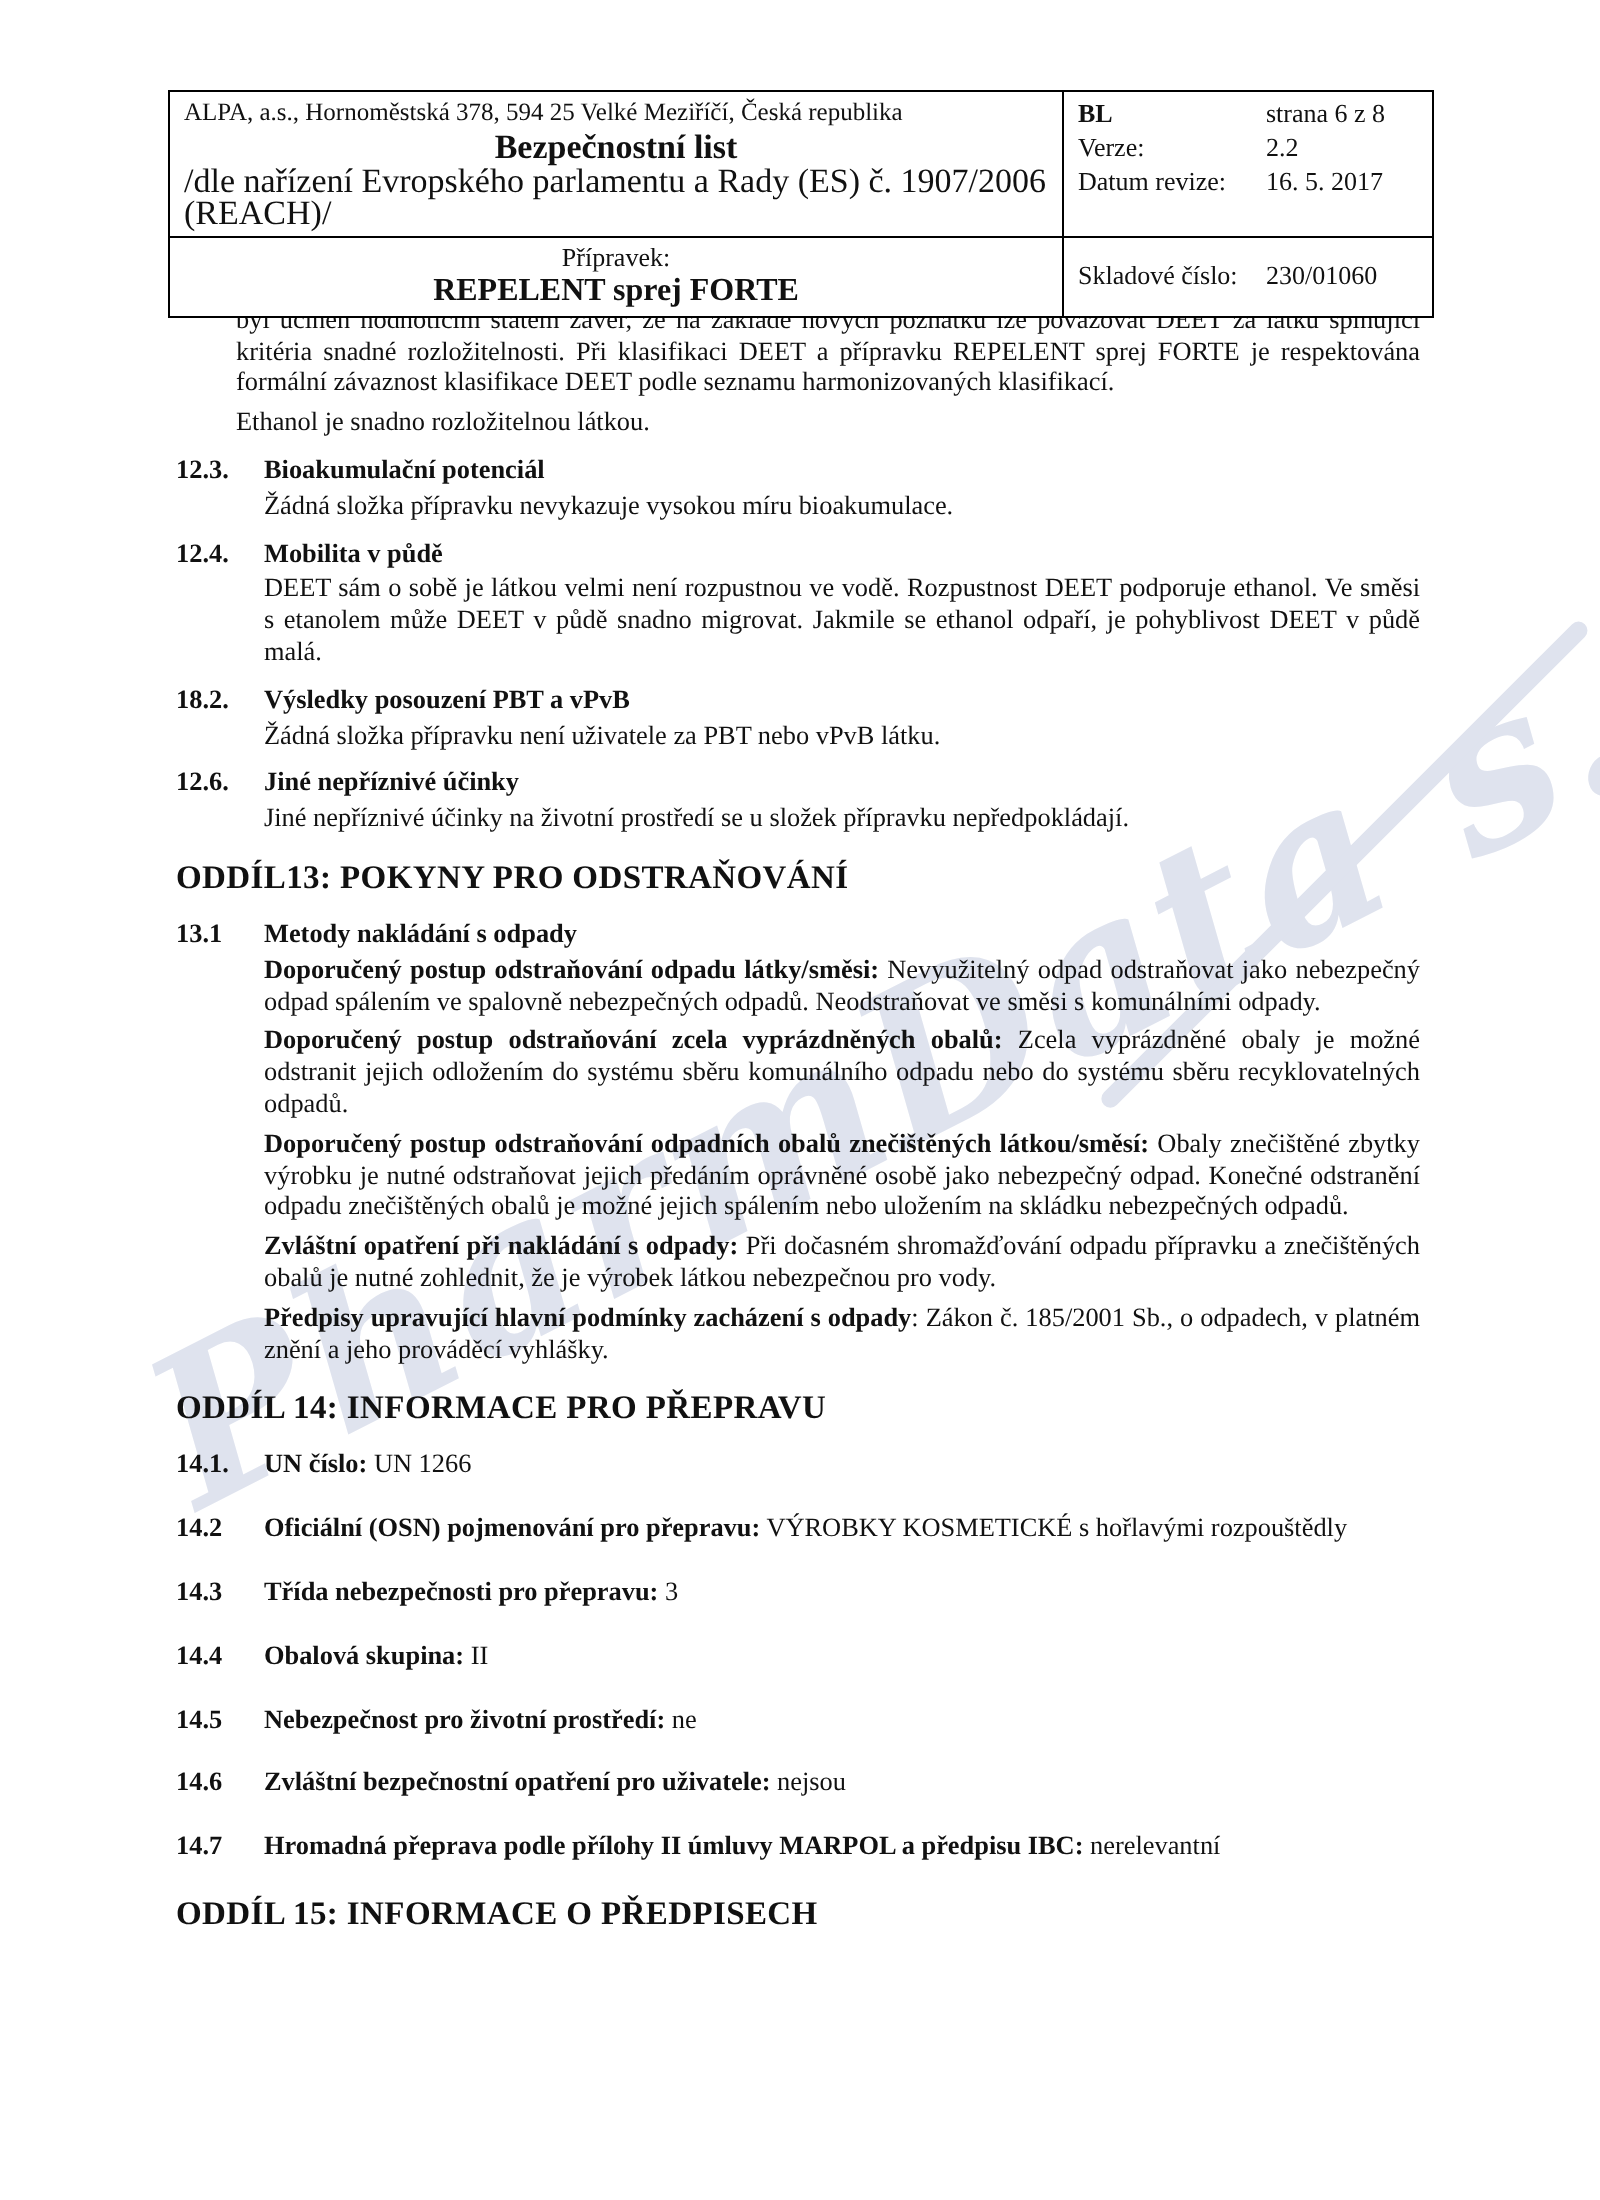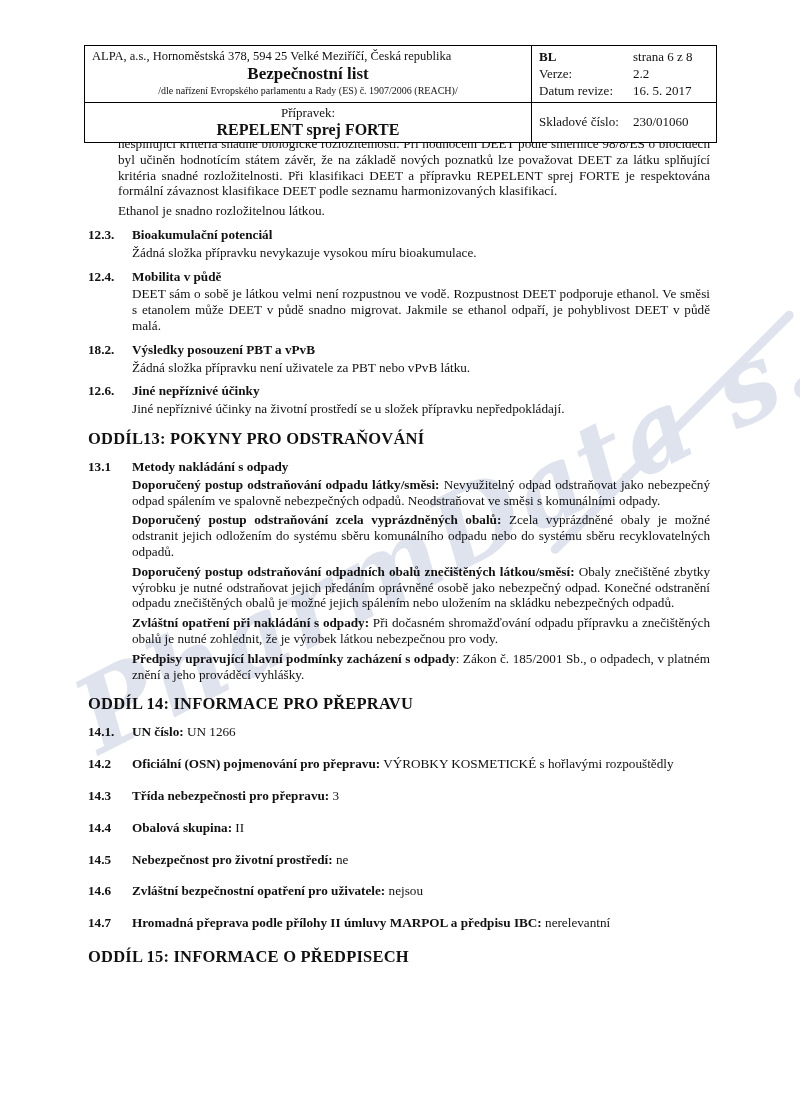--- a/index.html
+++ b/index.html
@@ -25,21 +25,21 @@
     position:absolute; left:84px; top:45px; width:631px; z-index:2;
     border:1.5px solid #000; background:#fff;
     display:grid; grid-template-columns:447px 1fr; font-size:12.5px;
   }
   .hc{padding:2px 7px 3px;}
   .hc-tl{border-right:1.5px solid #000; border-bottom:1.5px solid #000;}
   .hc-tr{border-bottom:1.5px solid #000;}
   .hc-bl{border-right:1.5px solid #000; display:flex; align-items:center;flex-direction:column;}
   .company{font-size:12.5px; line-height:16px;}
   .doc-title{text-align:center; font-size:17px; font-weight:bold; line-height:19px;}
-  .doc-sub{text-align:center; font-size:10px; line-height:16px;}
+  .doc-sub{font-size:17px; line-height:16px;}
   .meta{display:grid; grid-template-columns:94px 1fr; font-size:13px; line-height:17px;}
   .meta .lbl{white-space:nowrap;}
   .prod-lbl{font-size:13px;}
   .prod-name{flex:1; text-align:center; font-size:16px; font-weight:bold;}
   .stock{display:grid; grid-template-columns:94px 1fr; font-size:13px; align-items:center; height:100%;}
   
   .content{position:absolute; left:88px; top:136px; width:622px; z-index:1;
     font-size:13.2px; line-height:15.8px;}
   .para{margin:0 0 4px; text-align:justify;}
   .para.cont{padding-left:30px;}

